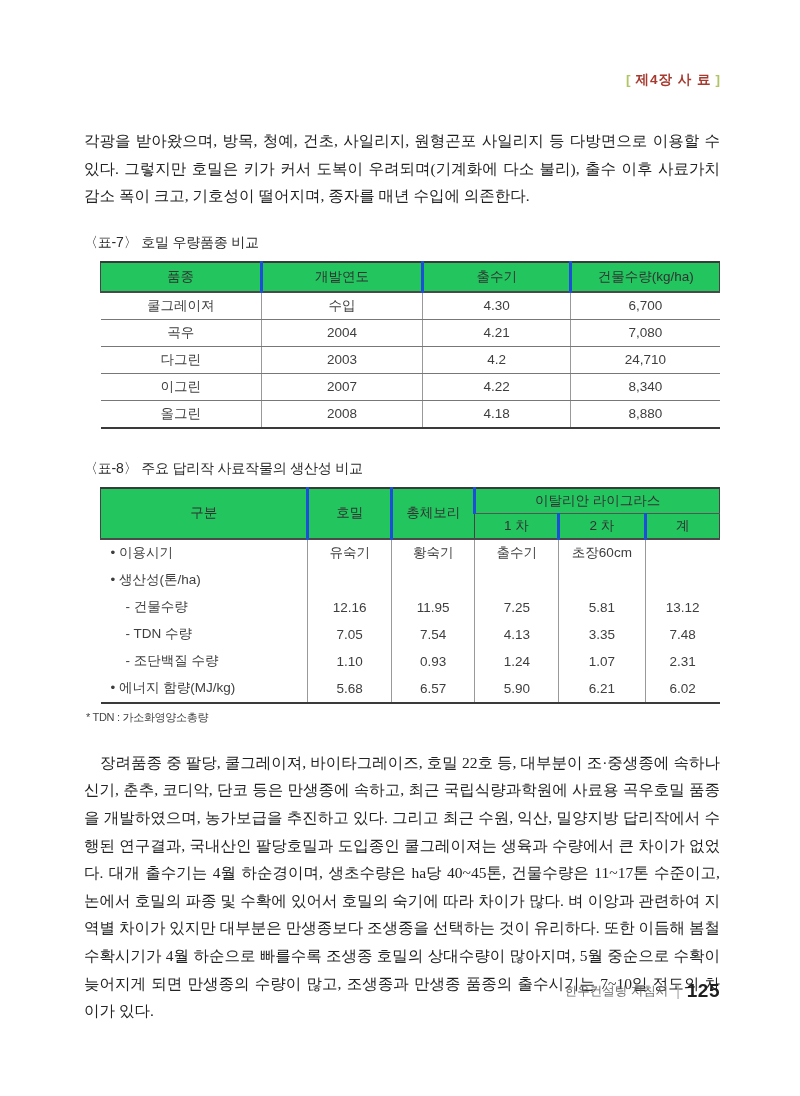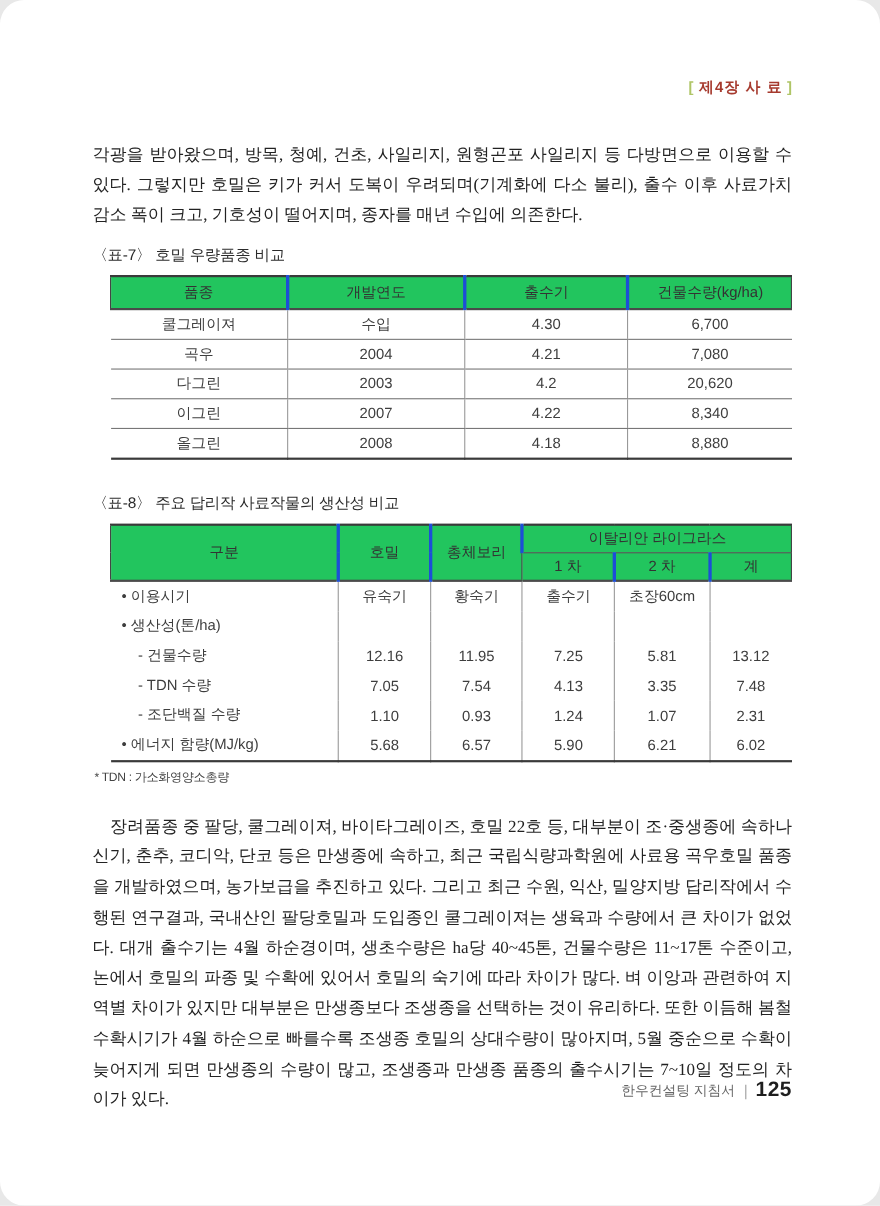--- a/index.html
+++ b/index.html
@@ -5,21 +5,20 @@
   * { margin:0; padding:0; box-sizing:border-box; }
   html,body { background:#e8e8e8; }
   .page {
     position:relative;
     width:800px; height:1096px;
     background:#ffffff;
     margin:0 auto;
     font-family:"Liberation Serif","DejaVu Serif",serif;
     color:#1c1c1c;
     overflow:hidden;
-    border-radius:22px;
   }
   
   .chapter-header {
     position:absolute; top:71px; right:79px;
     font-family:"Liberation Sans","DejaVu Sans",sans-serif;
     font-size:13.5px; font-weight:bold; letter-spacing:1px;
   }
   .chapter-header .bracket { color:#afc566; font-weight:bold; }
   .chapter-header .chapter-title { color:#a63a2e; margin:0 4px; }
 
@@ -30,21 +29,21 @@
     font-size:15.5px; line-height:27.6px; text-align:justify;
     color:#222; word-break:keep-all; word-break:break-all;
   }
   .para-1 { margin-top:127px; }
   .para-2 { margin-top:24px; text-indent:16px; }
 
   .table-caption {
     font-family:"Liberation Sans","DejaVu Sans",sans-serif;
     font-size:14px; color:#2a2a2a; letter-spacing:-0.2px;
   }
-  .caption-7 { margin-top:13px; }
+  .caption-7 { margin-top:24px; }
   .caption-8 { margin-top:31px; }
 
   table {
     width:620px; margin-left:16px; margin-top:9px;
     border-collapse:collapse; table-layout:fixed;
     font-family:"Liberation Sans","DejaVu Sans",sans-serif;
     font-size:13.5px; color:#3e3e3e;
     border-top:2px solid #3a3a3a; border-bottom:2px solid #3a3a3a;
   }
   thead th {
@@ -125,21 +124,21 @@
         <tr>
           <td>곡우</td>
           <td>2004</td>
           <td>4.21</td>
           <td>7,080</td>
         </tr>
         <tr>
           <td>다그린</td>
           <td>2003</td>
           <td>4.2</td>
-          <td>20,620</td>
+          <td>24,710</td>
         </tr>
         <tr>
           <td>이그린</td>
           <td>2007</td>
           <td>4.22</td>
           <td>8,340</td>
         </tr>
         <tr>
           <td>올그린</td>
           <td>2008</td>

